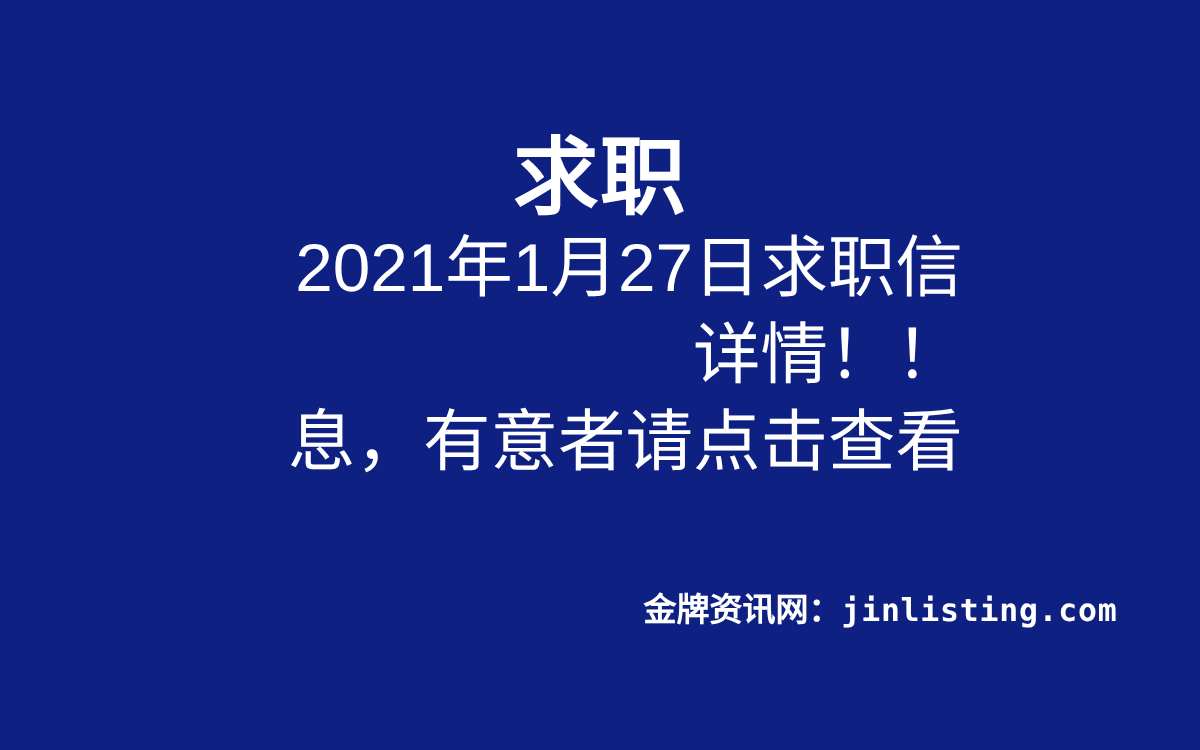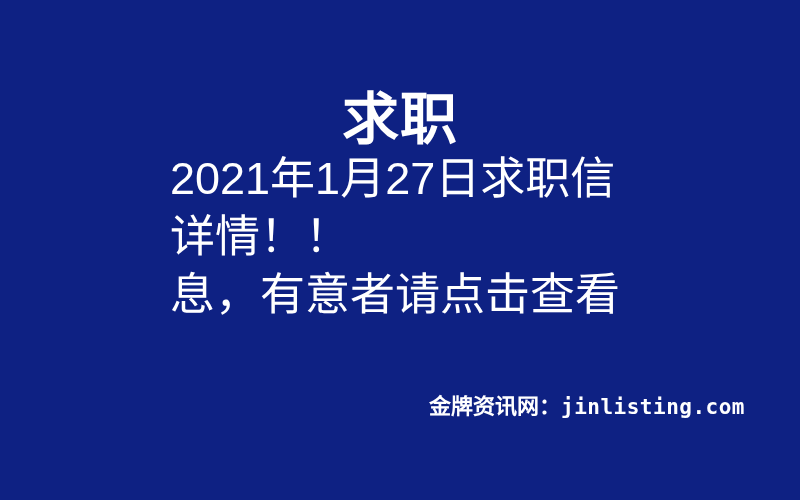--- a/index.html
+++ b/index.html
@@ -33,21 +33,21 @@
     letter-spacing: 1px;
     white-space: nowrap;
   }
 
   
   .body-copy {
     position: absolute;
     top: 150px;
     left: 170px;
     width: 472px;
-    text-align: left;
+    text-align: right;
     color: #ffffff;
     font-size: 45px;
     font-weight: 400;
     line-height: 58px;
     letter-spacing: 0px;
   }
 
   .body-line {
     display: block;
     white-space: nowrap;

